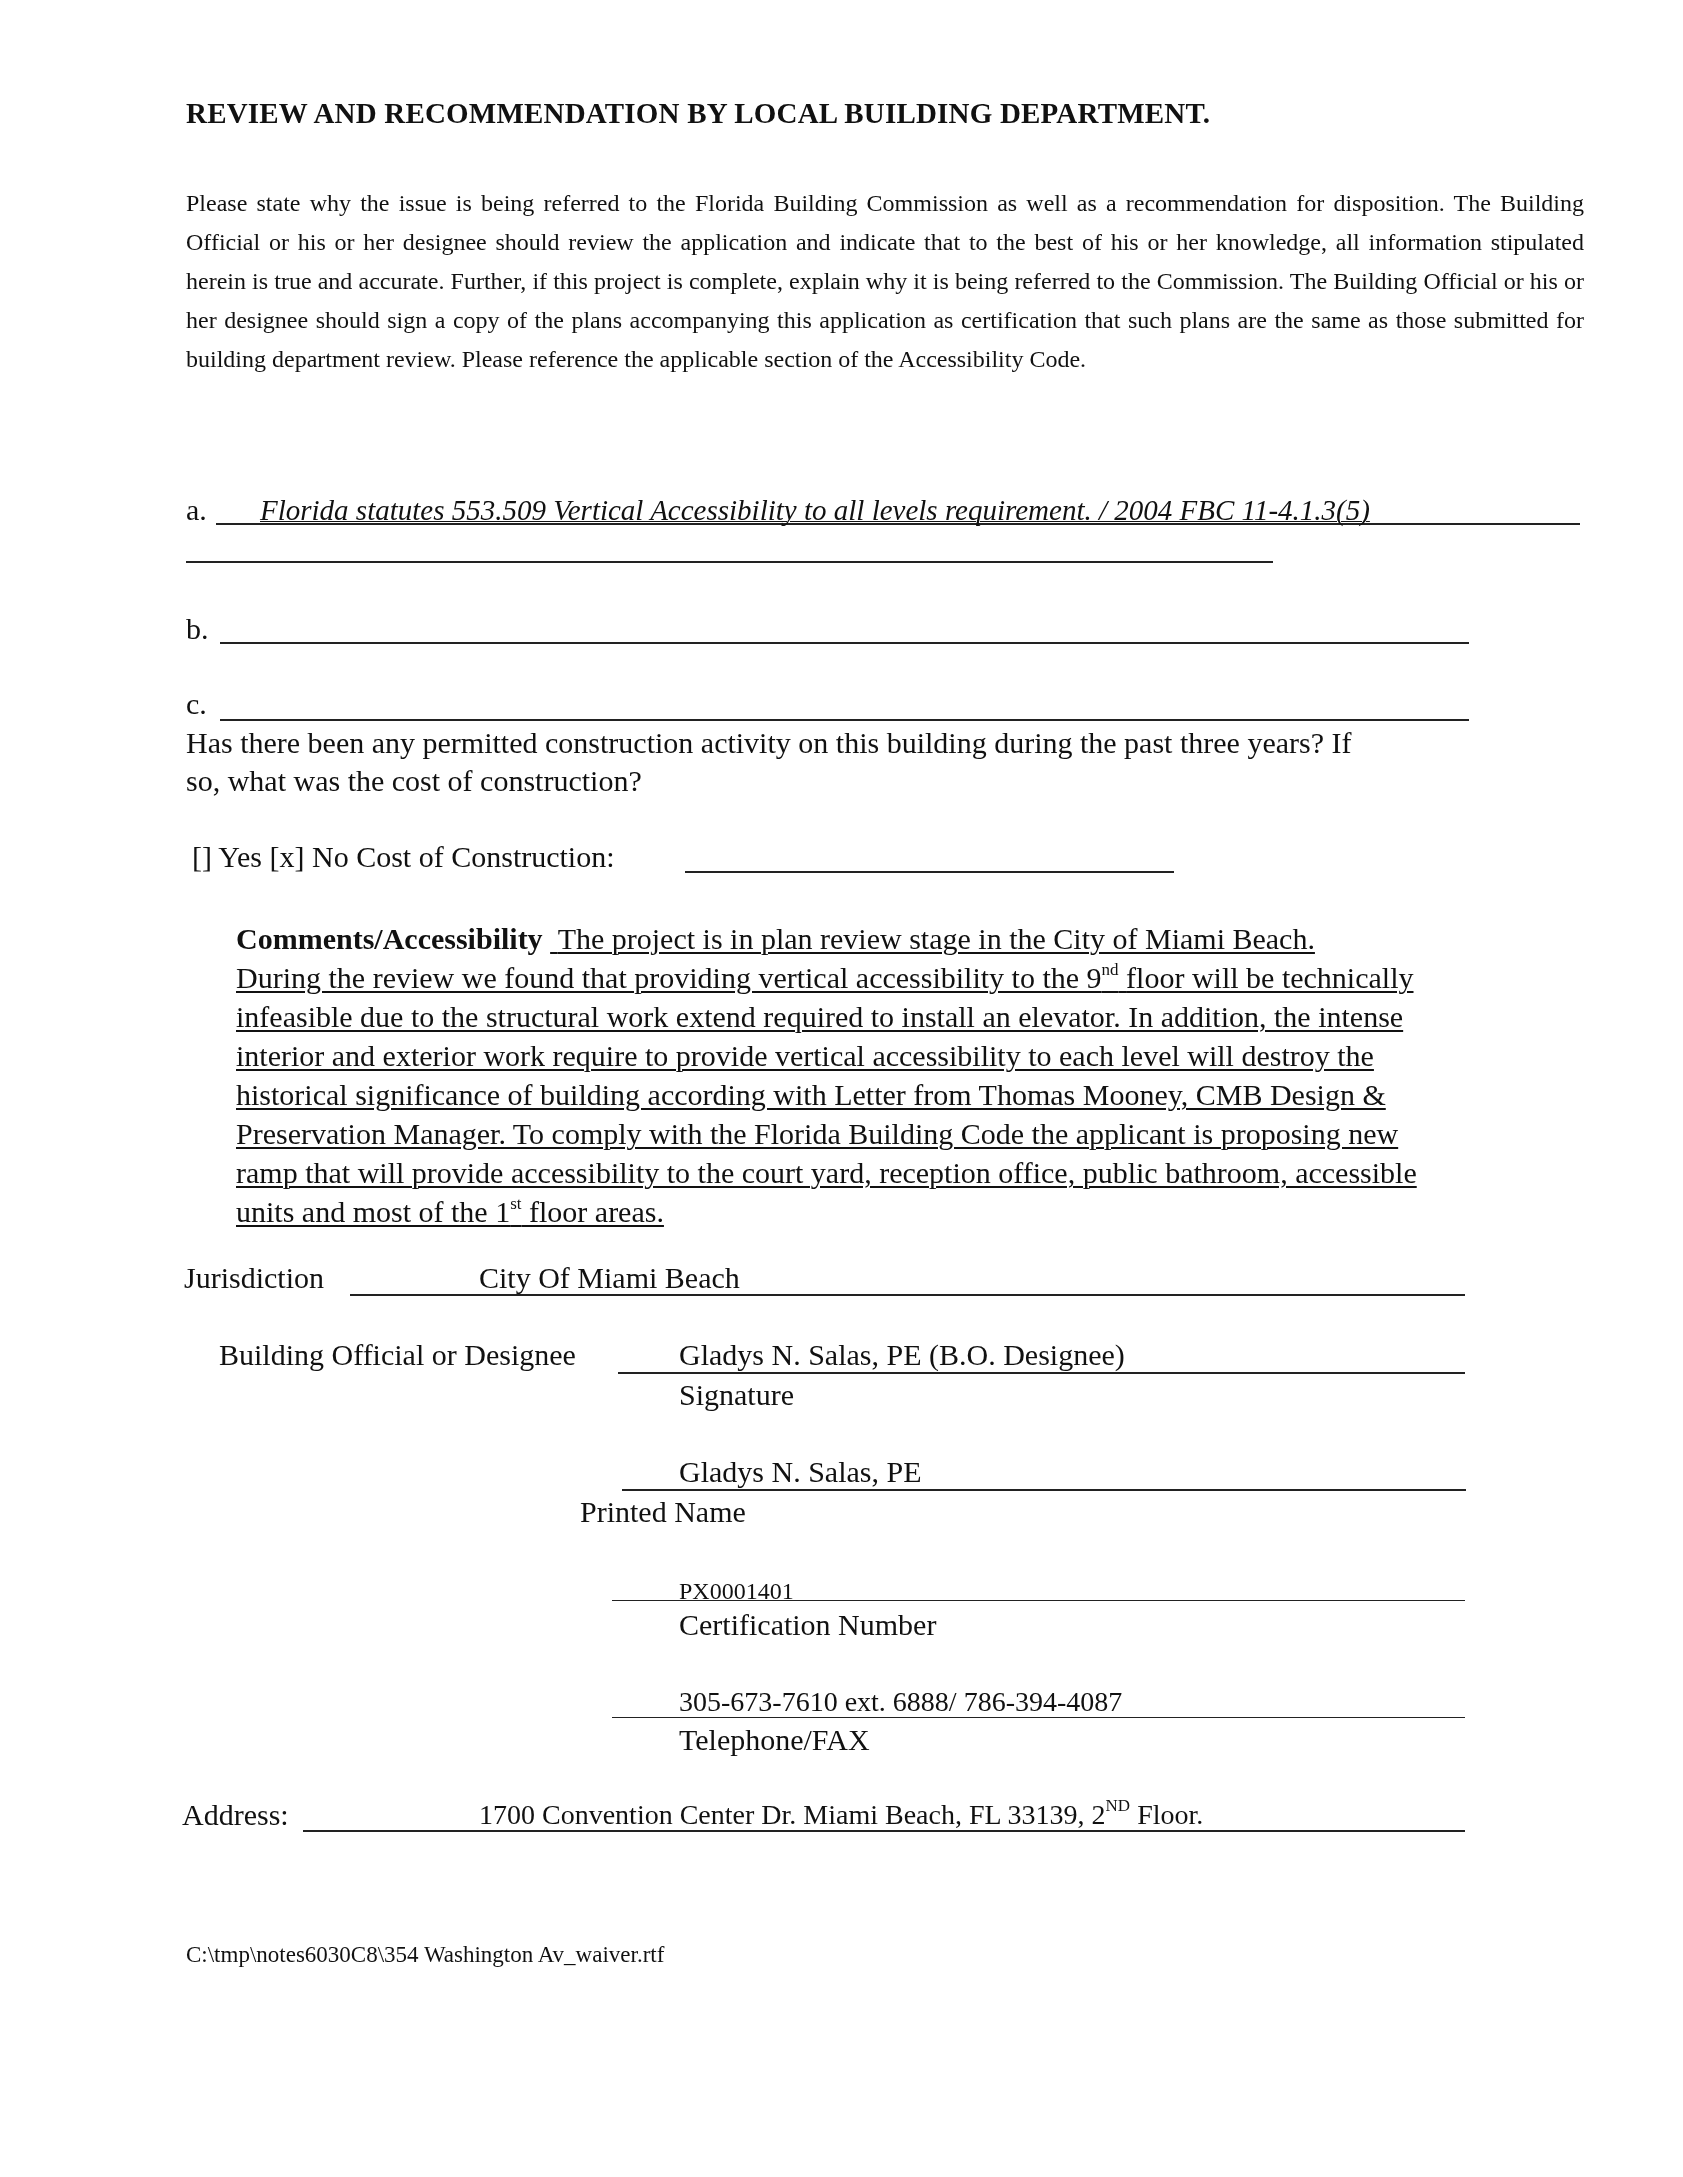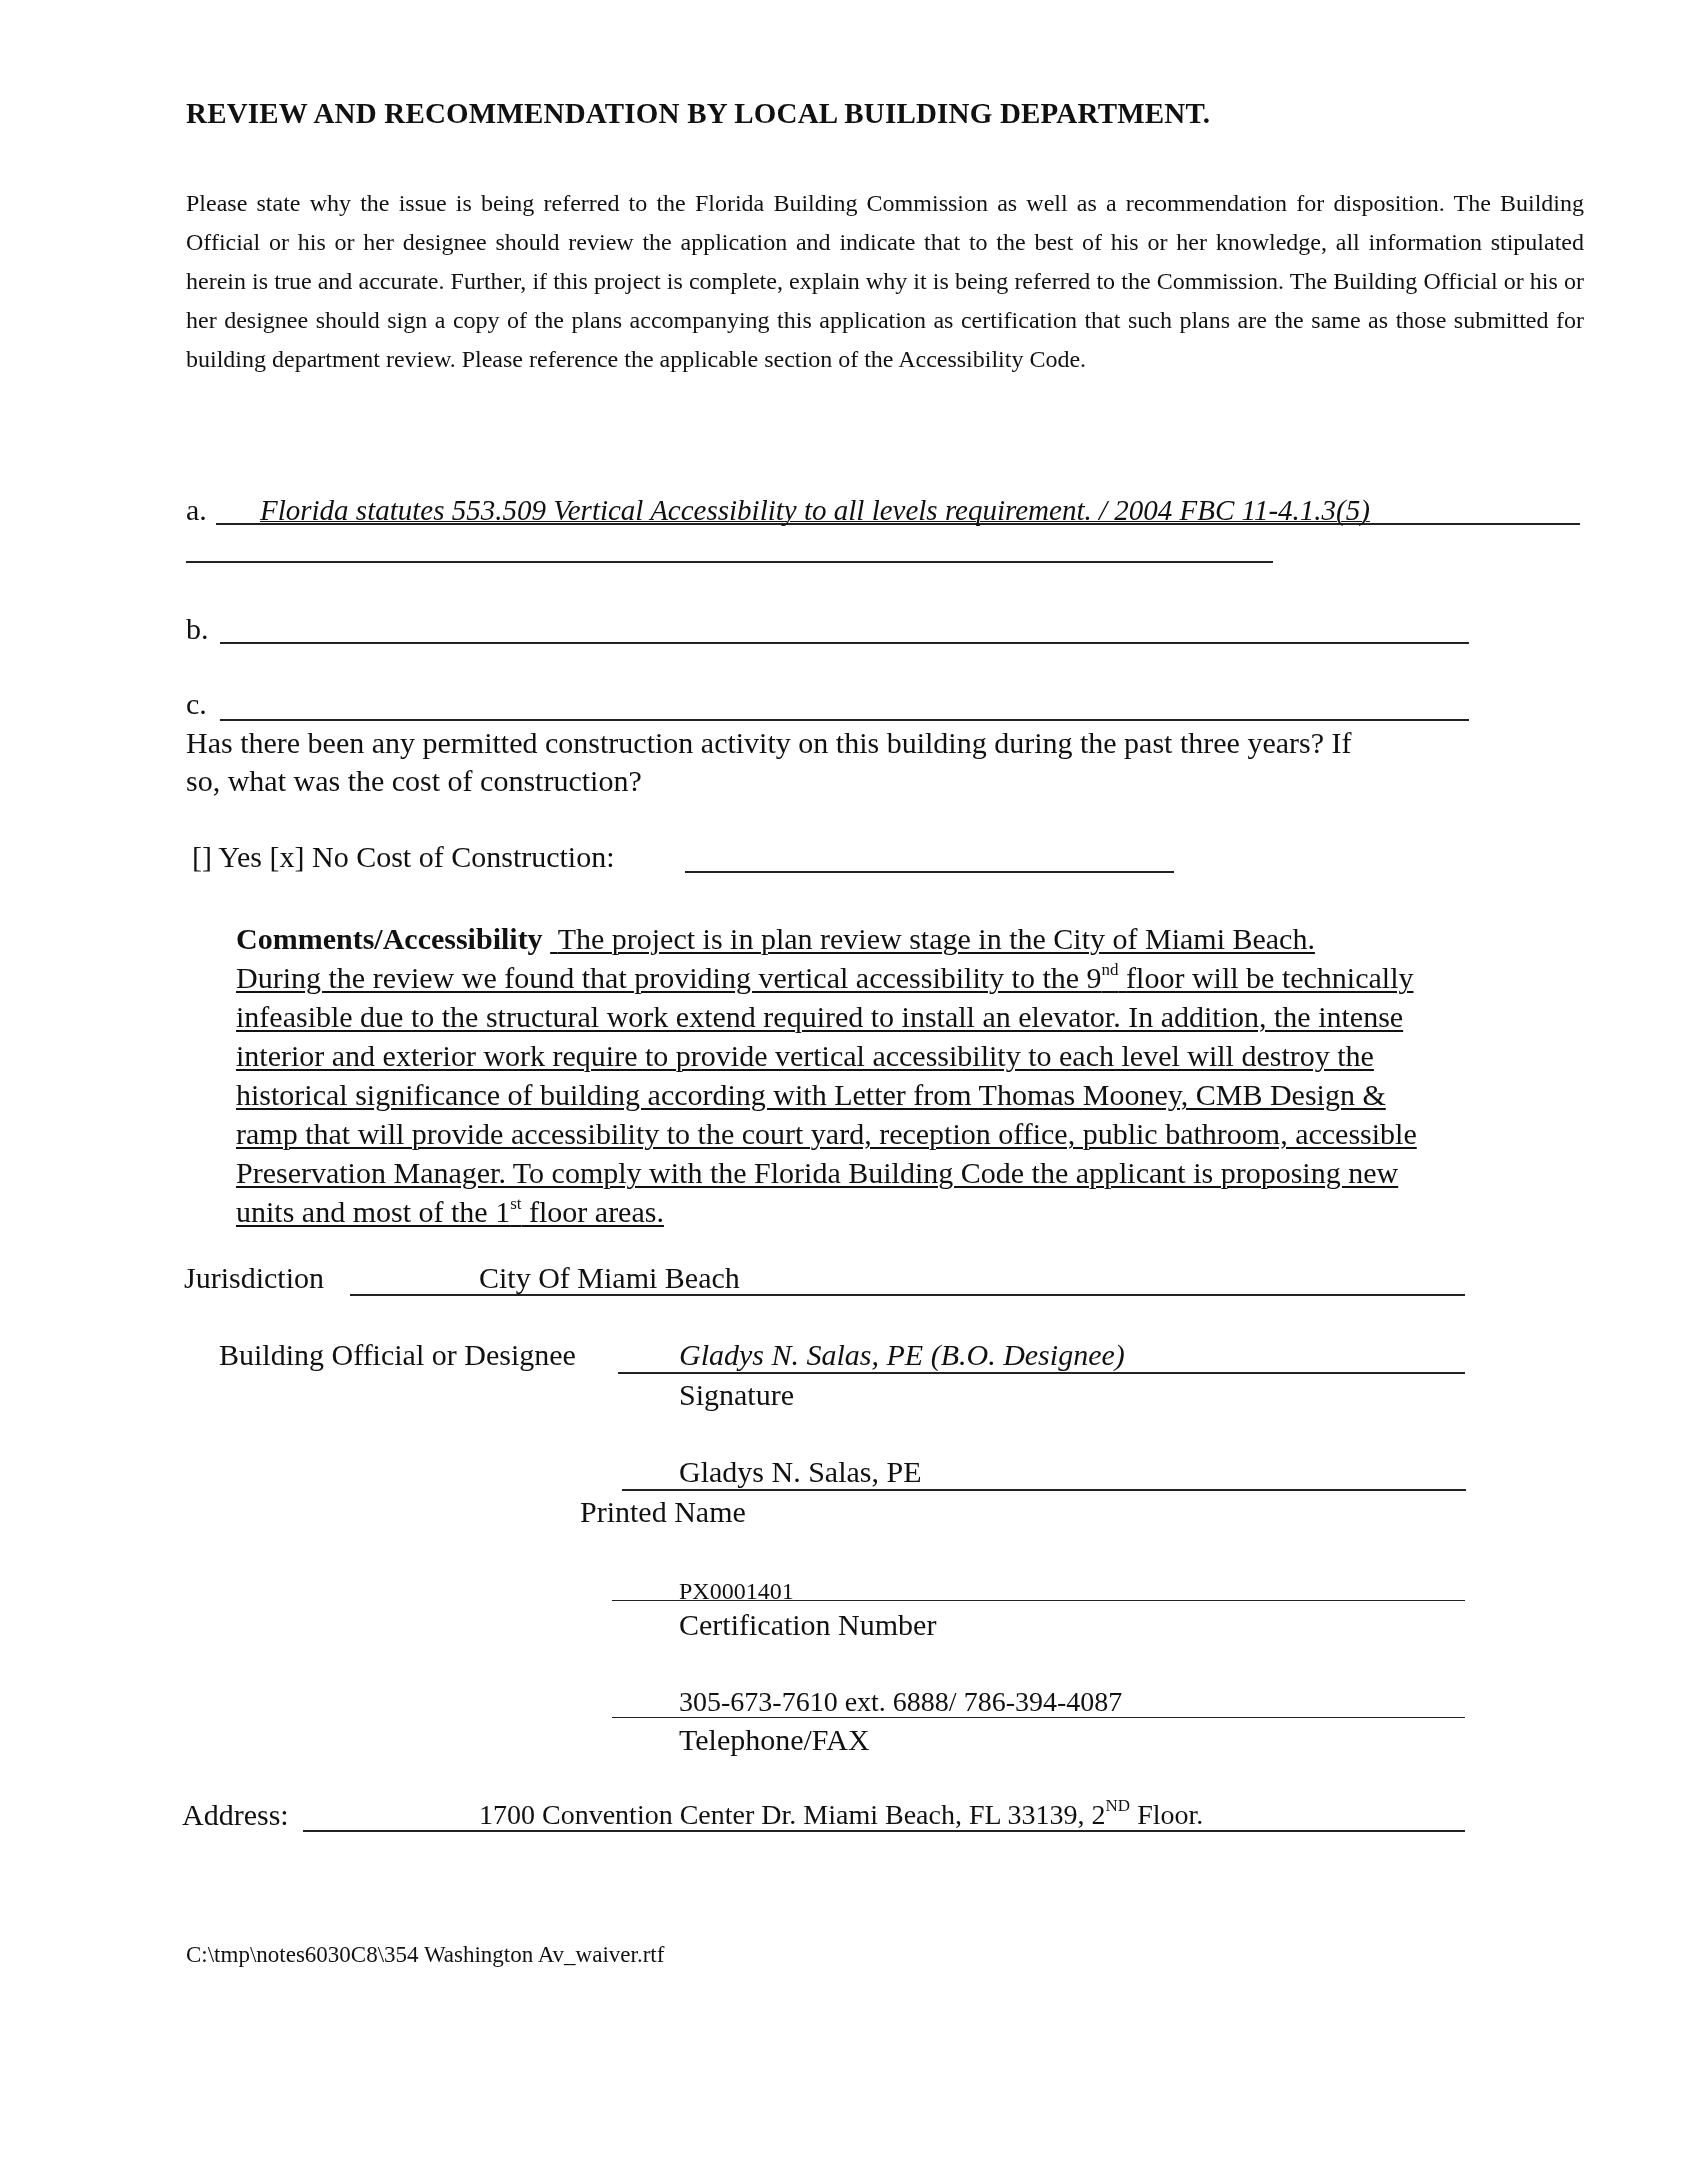--- a/index.html
+++ b/index.html
@@ -46,32 +46,32 @@
 
 <div class="comments">
   <div>
     <b>Comments/Accessibility</b>
     <span class="u">&nbsp;<span>The project is in plan review stage in the City of Miami Beach.</span></span>
   </div>
   <div class="u"><span>During the review we found that providing vertical accessibility to the 9</span><sup>nd</sup> <span>floor will be technically</span></div>
   <div class="u">infeasible due to the structural work extend required to install an elevator. In addition, the intense</div>
   <div class="u">interior and exterior work require to provide vertical accessibility to each level will destroy the</div>
   <div class="u">historical significance of building according with Letter from Thomas Mooney, CMB Design &amp;</div>
+  <div class="u">Preservation Manager. To comply with the Florida Building Code the applicant is proposing new</div>
   <div class="u">ramp that will provide accessibility to the court yard, reception office, public bathroom, accessible</div>
-  <div class="u">Preservation Manager. To comply with the Florida Building Code the applicant is proposing new</div>
   <div class="u"><span>units and most of the 1</span><sup>st</sup> <span>floor areas.</span></div>
 </div>
 
 <div class="abs t" style="left:184px; top:1263px;">Jurisdiction</div>
 <div class="ul" style="left:350px; top:1294px; width:1115px;"></div>
 <div class="abs t" style="left:479px; top:1263px;">City Of Miami Beach</div>
 
 <div class="abs t" style="left:184px; top:1340px;margin-left:35px;">Building Official or Designee</div>
 <div class="ul" style="left:618px; top:1372px; width:847px;"></div>
-<div class="abs t" style="left:679px; top:1340px;font-style:italic;">Gladys N. Salas, PE (B.O. Designee)</div>
+<div class="abs t" style="left:679px; top:1340px;">Gladys N. Salas, PE (B.O. Designee)</div>
 <div class="abs t" style="left:679px; top:1380px;">Signature</div>
 
 <div class="ul" style="left:622px; top:1489px; width:844px;"></div>
 <div class="abs t" style="left:679px; top:1457px;">Gladys N. Salas, PE</div>
 <div class="abs t" style="left:580px; top:1497px;">Printed Name</div>
 
 <div class="ul" style="left:612px; top:1600px; width:853px; border-bottom-width:1px;"></div>
 <div class="abs t" style="left:679px; top:1576px; font-size:24px;">PX0001401</div>
 <div class="abs t" style="left:679px; top:1610px;">Certification Number</div>
 

